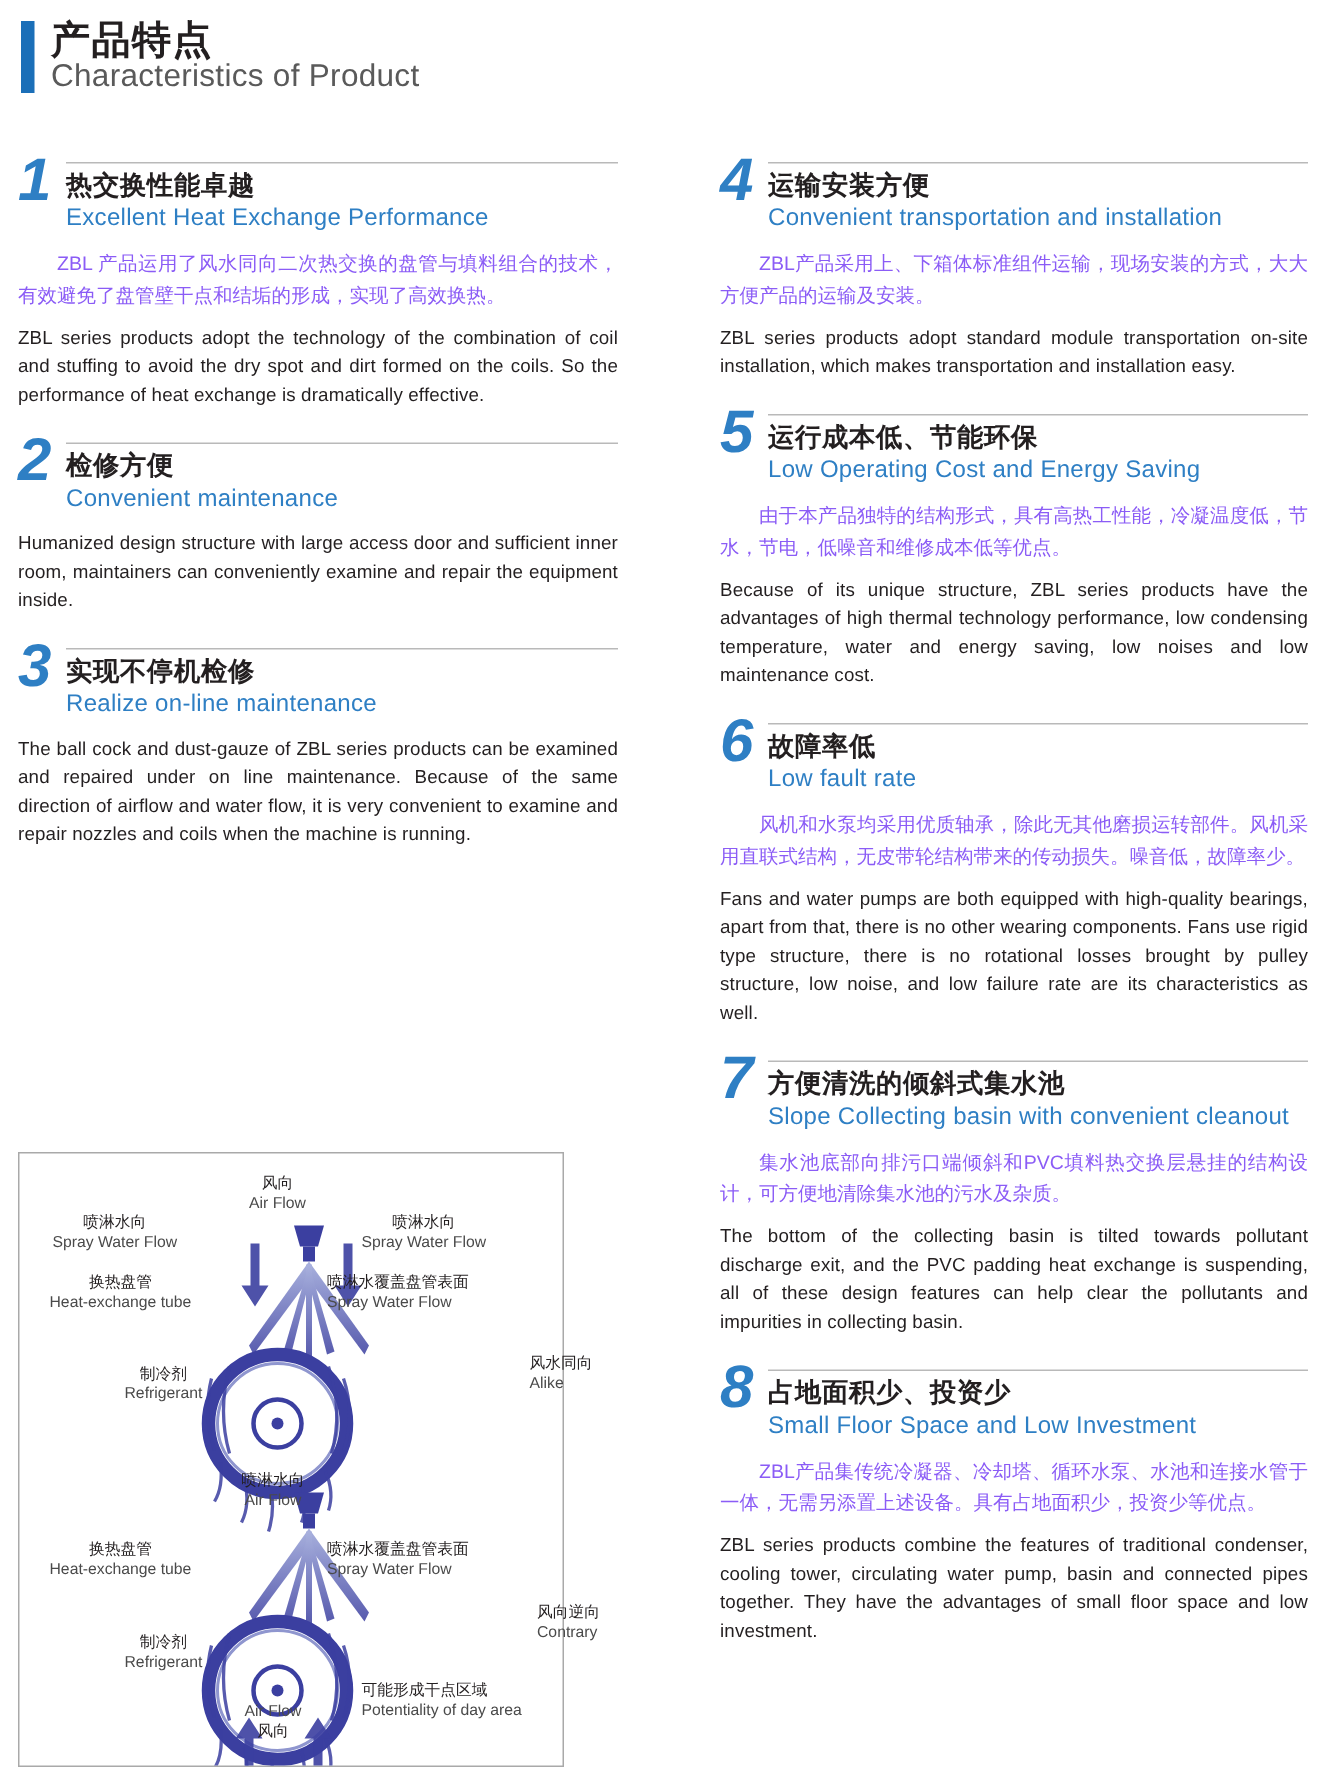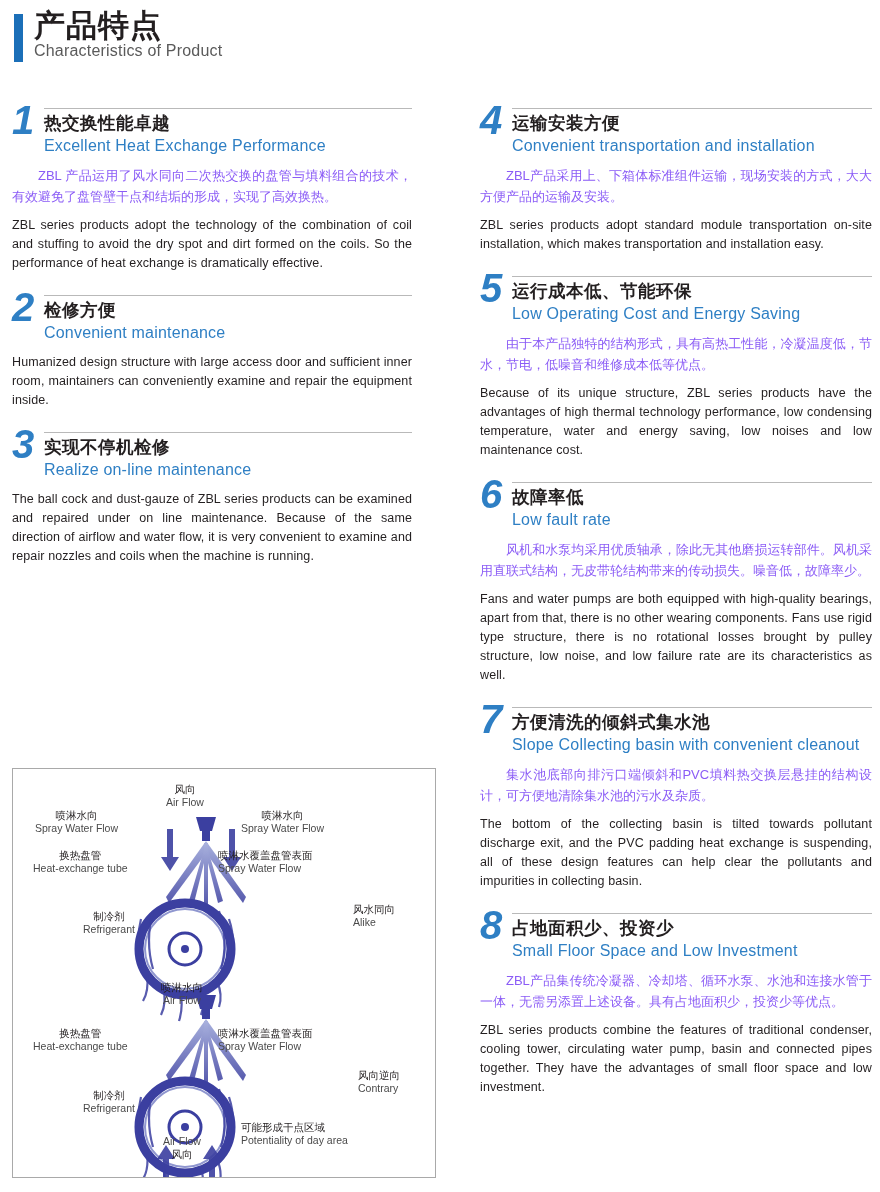--- a/index.html
+++ b/index.html
@@ -37,28 +37,28 @@
     background: #1b6fb8;
     margin-right: 11px;
     margin-top: 2px;
   }
   .header-text {
     display: flex;
     flex-direction: column;
     justify-content: flex-start;
   }
   .header-cn {
-    font-size: 31px;
+    font-size: 26px;
     font-weight: bold;
     color: #231f20;
     line-height: 28px;
     letter-spacing: 1px;
   }
   .header-en {
-    font-size: 16px;
+    font-size: 21px;
     color: #5a5a5a;
     line-height: 22px;
     letter-spacing: 0.2px;
   }
 
   
   .col {
     position: absolute;
     top: 108px;
     width: 400px;
@@ -118,21 +118,21 @@
     text-align: justify;
     margin-top: 9px;
     letter-spacing: 0.1px;
   }
 
   
   .diagram {
     position: absolute;
     left: 12px;
     top: 768px;
-    width: 424px;
+    width: 364px;
     height: 410px;
     border: 1px solid #a9a9a9;
     background: #ffffff;
     box-sizing: border-box;
   }
   .diagram svg { display: block; }
   .dlabel {
     position: absolute;
     font-size: 10.5px;
     line-height: 13px;

